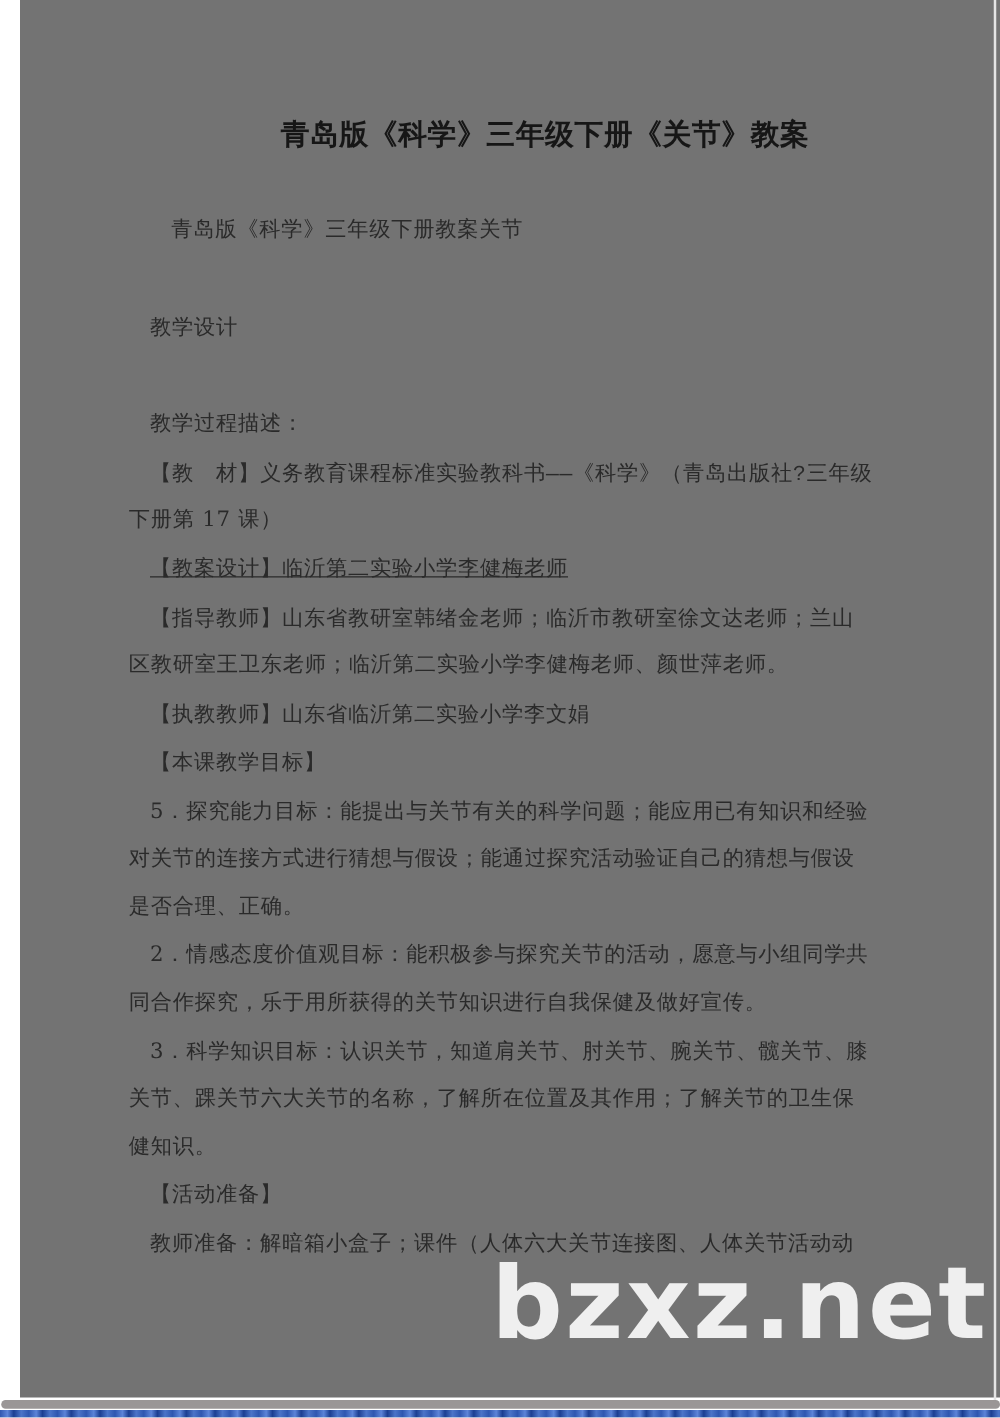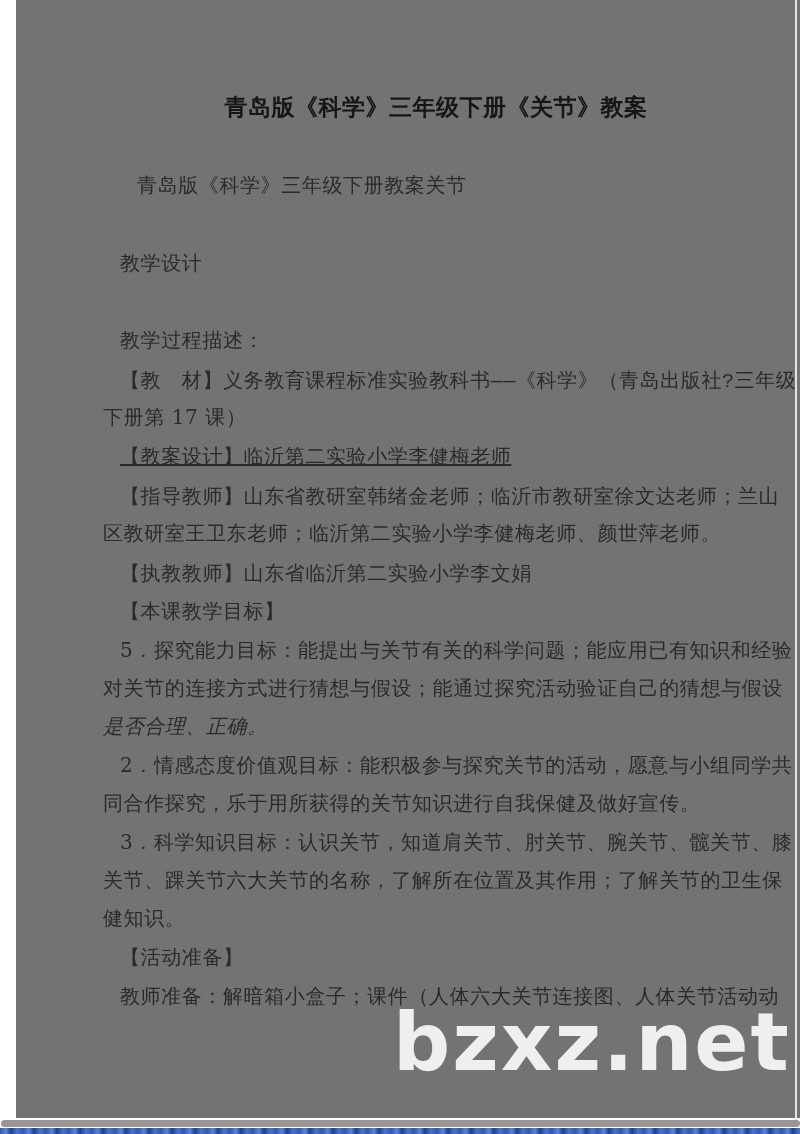--- a/index.html
+++ b/index.html
@@ -40,21 +40,21 @@
     text-align: center;
     font-family: "DejaVu Sans", sans-serif;
     font-weight: bold;
     font-size: 23px;
     letter-spacing: 0.5px;
     color: #161616;
   }
   .line {
     position: absolute;
     font-family: "DejaVu Serif", serif;
-    font-size: 20px;
+    font-size: 17px;
     color: #2a2a2a;
     white-space: nowrap;
     letter-spacing: 0.6px;
   }
   .watermark {
     position: absolute;
     left: 377px;
     top: 996px;
     font-family: "DejaVu Sans", sans-serif;
     font-weight: bold;
@@ -98,21 +98,21 @@
     <div class="line" style="left:87px; top:404px;">下册第 17 课）</div>
 
     <div class="line" style="left:104px; top:443px;text-decoration:underline;">【教案设计】临沂第二实验小学李健梅老师</div>
     <div class="line" style="left:87px; top:520px;">区教研室王卫东老师；临沂第二实验小学李健梅老师、颜世萍老师。</div>
     <div class="line" style="left:104px; top:483px;">【指导教师】山东省教研室韩绪金老师；临沂市教研室徐文达老师；兰山</div>
     <div class="line" style="left:104px; top:560px;">【执教教师】山东省临沂第二实验小学李文娟</div>
     <div class="line" style="left:104px; top:598px;">【本课教学目标】</div>
 
     <div class="line" style="left:104px; top:637px;">5．探究能力目标：能提出与关节有关的科学问题；能应用已有知识和经验</div>
     <div class="line" style="left:87px; top:675px;">对关节的连接方式进行猜想与假设；能通过探究活动验证自己的猜想与假设</div>
-    <div class="line" style="left:87px; top:713px;font-style:italic;">是否合理、正确。</div>
+    <div class="line" style="left:87px; top:713px;">是否合理、正确。</div>
 
     <div class="line" style="left:104px; top:752px;">2．情感态度价值观目标：能积极参与探究关节的活动，愿意与小组同学共</div>
     <div class="line" style="left:87px; top:790px;">同合作探究，乐于用所获得的关节知识进行自我保健及做好宣传。</div>
 
     <div class="line" style="left:104px; top:829px;">3．科学知识目标：认识关节，知道肩关节、肘关节、腕关节、髋关节、膝</div>
     <div class="line" style="left:87px; top:867px;">关节、踝关节六大关节的名称，了解所在位置及其作用；了解关节的卫生保</div>
     <div class="line" style="left:87px; top:905px;">健知识。</div>
 
     <div class="line" style="left:104px; top:944px;">【活动准备】</div>
     <div class="line" style="left:104px; top:983px;">教师准备：解暗箱小盒子；课件（人体六大关节连接图、人体关节活动动</div>

